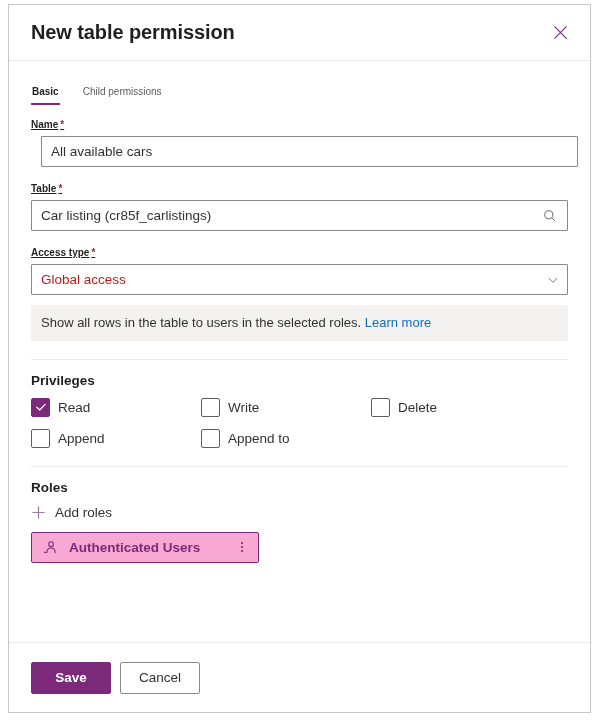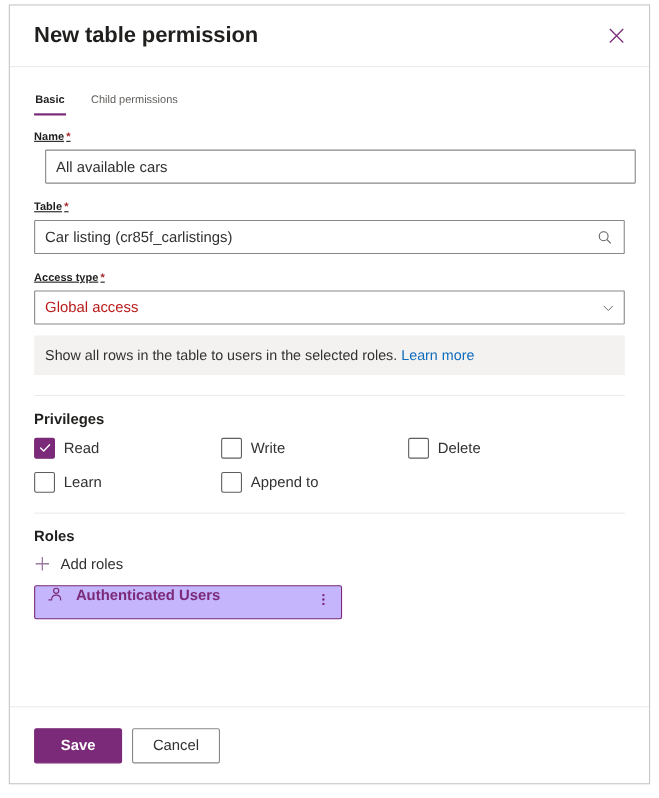--- a/index.html
+++ b/index.html
@@ -219,27 +219,27 @@
     cursor: pointer;
     margin-bottom: 12px;
     background: none; border: none; padding: 0;
     font-family: inherit;
   }
   .plus-icon { color: #9b7aa0; display: flex; }
   .add-roles-label { font-size: 13.5px; color: #323130; }
 
   .role-chip {
     display: flex;
-    align-items: flex-start;
-    width: 280px;
+    align-items: center;
+    width: 228px;
     height: 31px;
     border: 1px solid #7a2a78;
     border-radius: 2px;
     padding: 0 7px 0 11px;
-    background: #c4b5fd;
+    background: #f9a8d4;
     cursor: pointer;
   }
   .role-icon { color: #7a2a78; display: flex; align-items: center; }
   .role-name {
     flex: 1 1 auto;
     font-size: 13.5px;
     font-weight: 600;
     color: #7a2a78;
     margin-left: 11px;
   }
@@ -380,21 +380,21 @@
         <span class="cbox">
           
         </span>
         <span class="priv-label">Delete</span>
       </div>
 
       <div class="priv-item">
         <span class="cbox">
           
         </span>
-        <span class="priv-label">Learn</span>
+        <span class="priv-label">Append</span>
       </div>
 
       <div class="priv-item">
         <span class="cbox">
           
         </span>
         <span class="priv-label">Append to</span>
       </div>
 
     </div>

